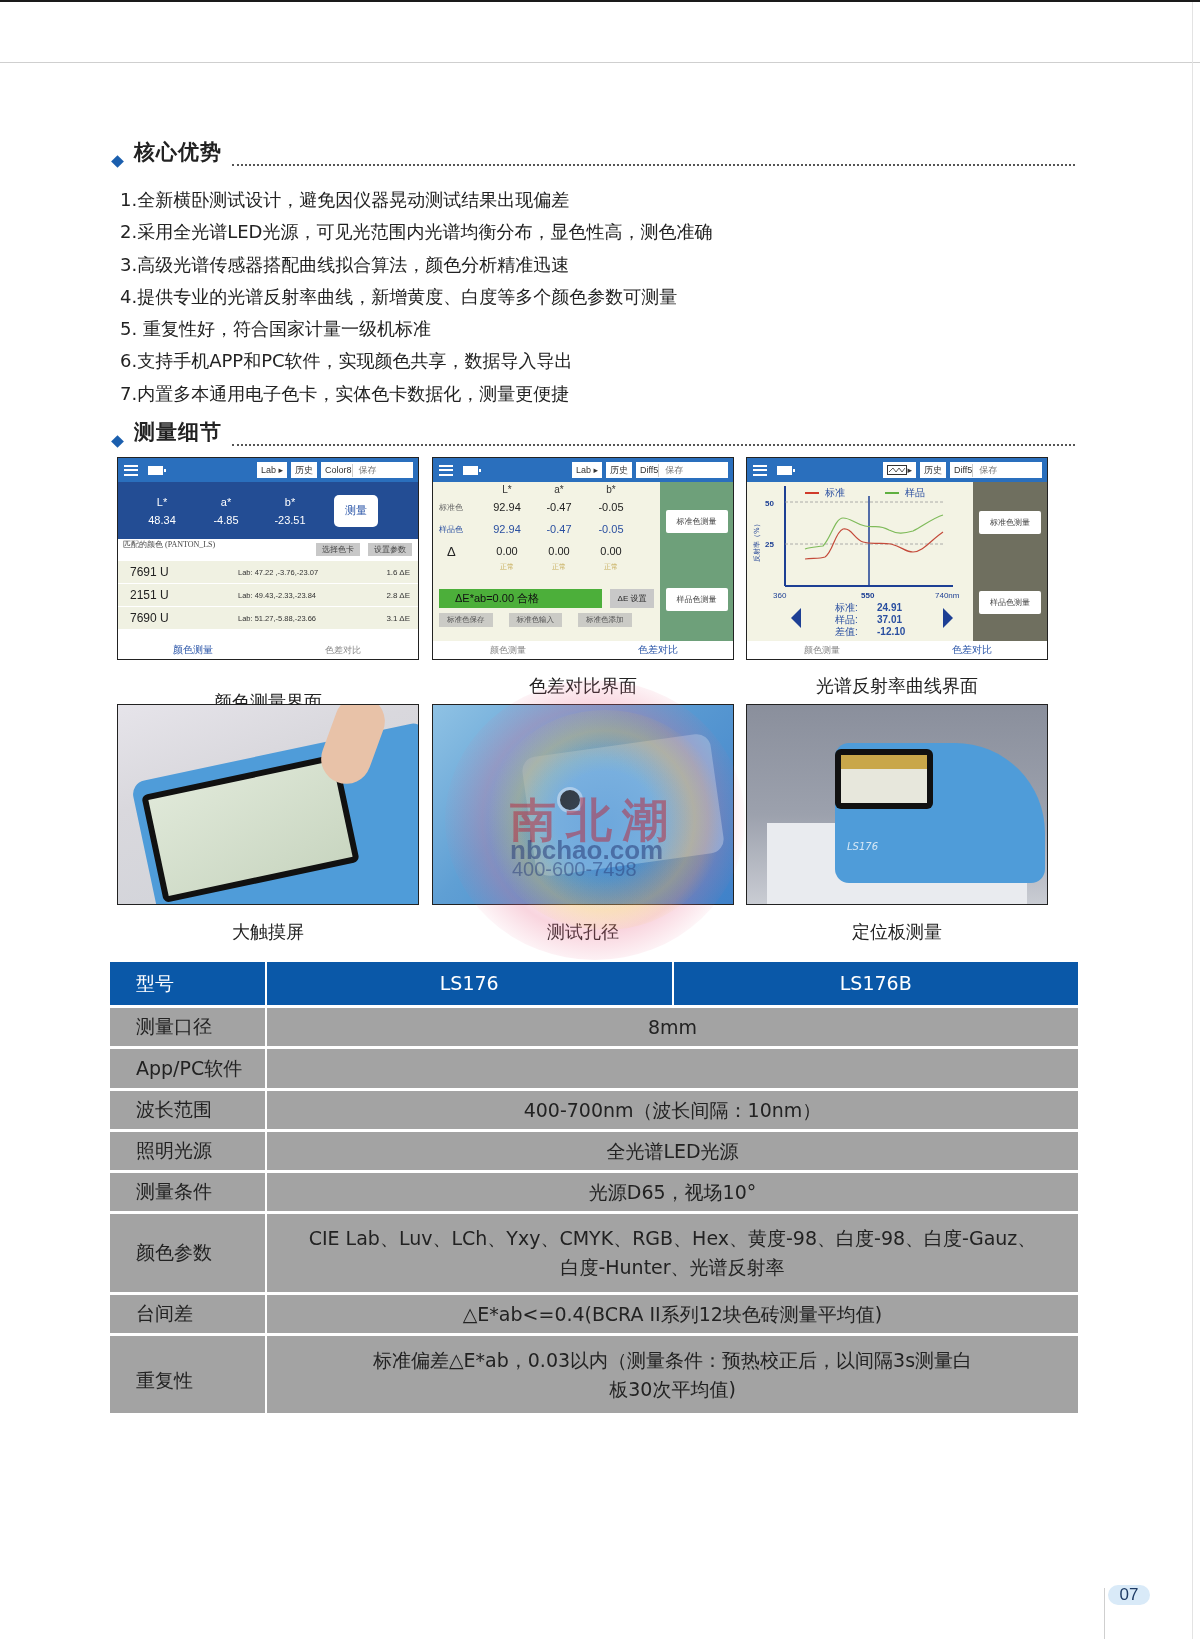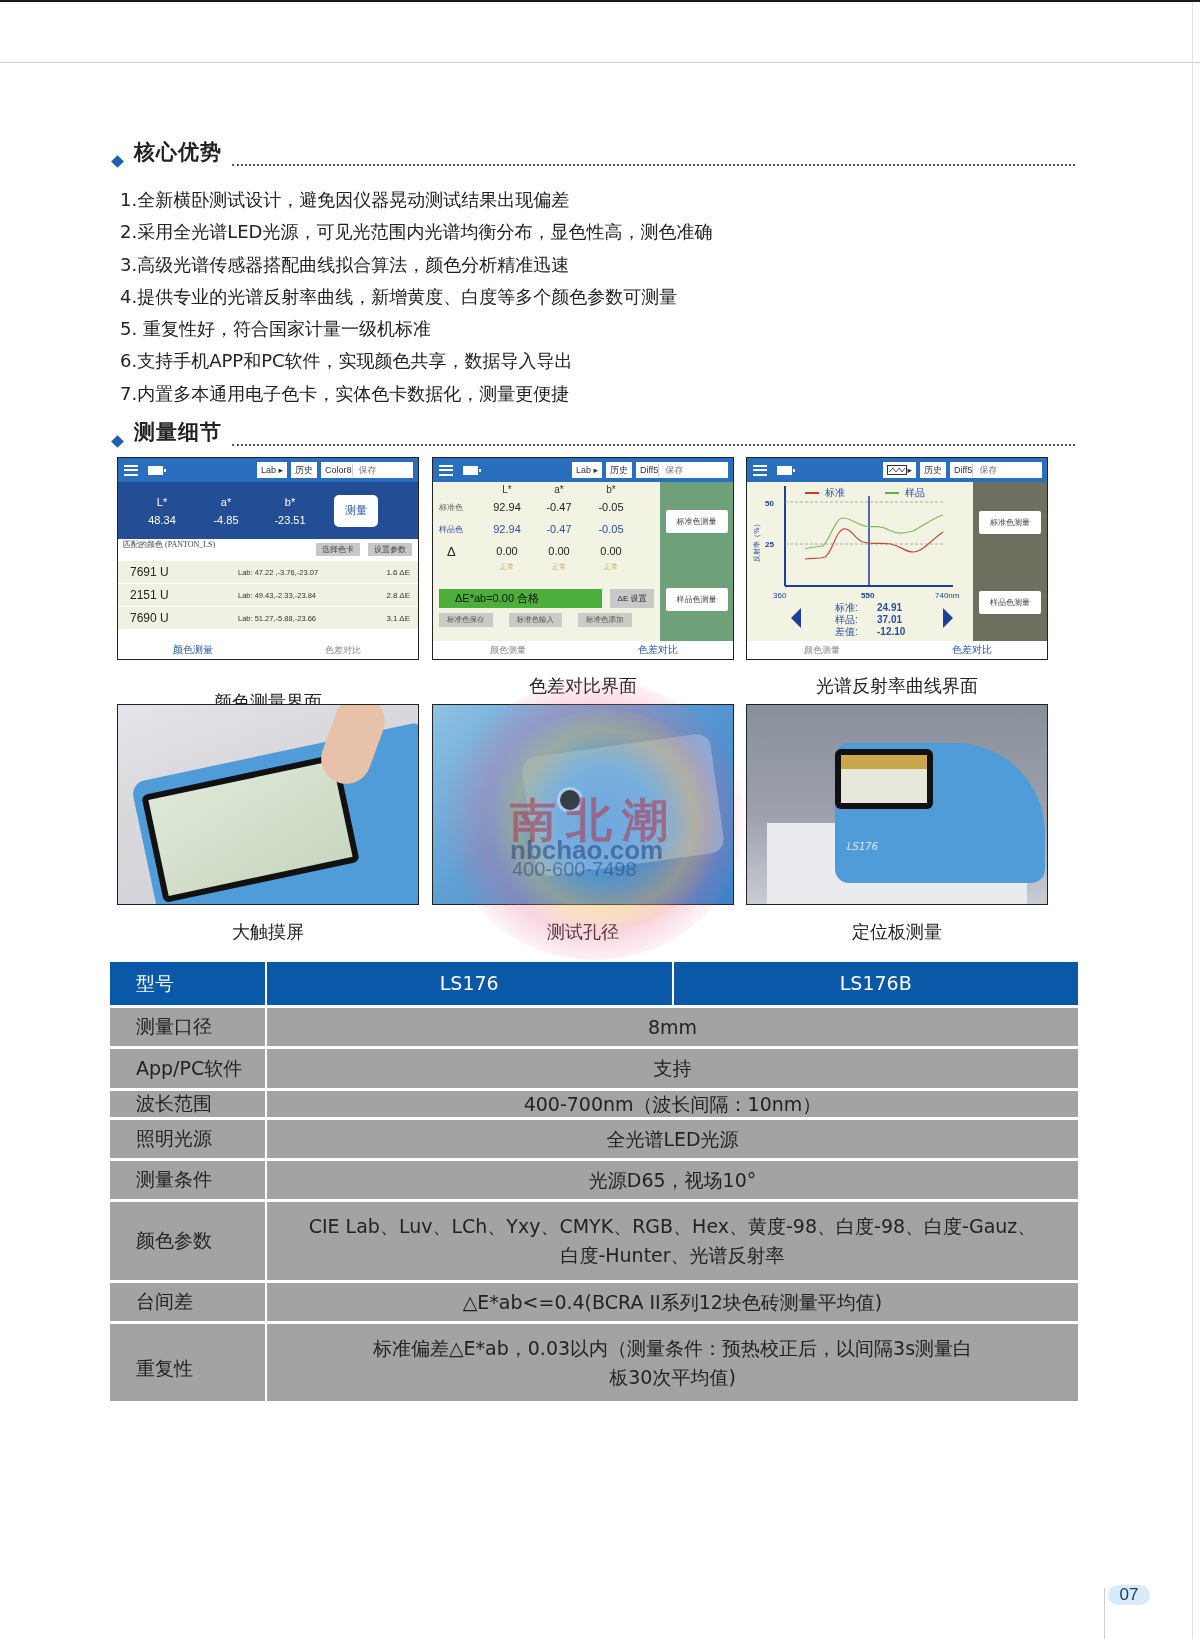--- a/index.html
+++ b/index.html
@@ -377,24 +377,23 @@
   </div>
   <div class="spec-row" style="height:41px">
     <div class="k">测量口径</div>
     <div class="v">
         <div class="cell">8mm</div>
       </div>
   </div>
   <div class="spec-row" style="height:42px">
     <div class="k">App/PC软件</div>
     <div class="v">
-      <div class="cell">支持</div>
-    </div>
-  </div>
-  <div class="spec-row" style="height:29px">
+    </div>
+  </div>
+  <div class="spec-row" style="height:41px">
     <div class="k">波长范围</div>
     <div class="v">
         <div class="cell">400-700nm（波长间隔：10nm）</div>
       </div>
   </div>
   <div class="spec-row" style="height:41px">
     <div class="k">照明光源</div>
     <div class="v">
         <div class="cell">全光谱LED光源</div>
       </div>

